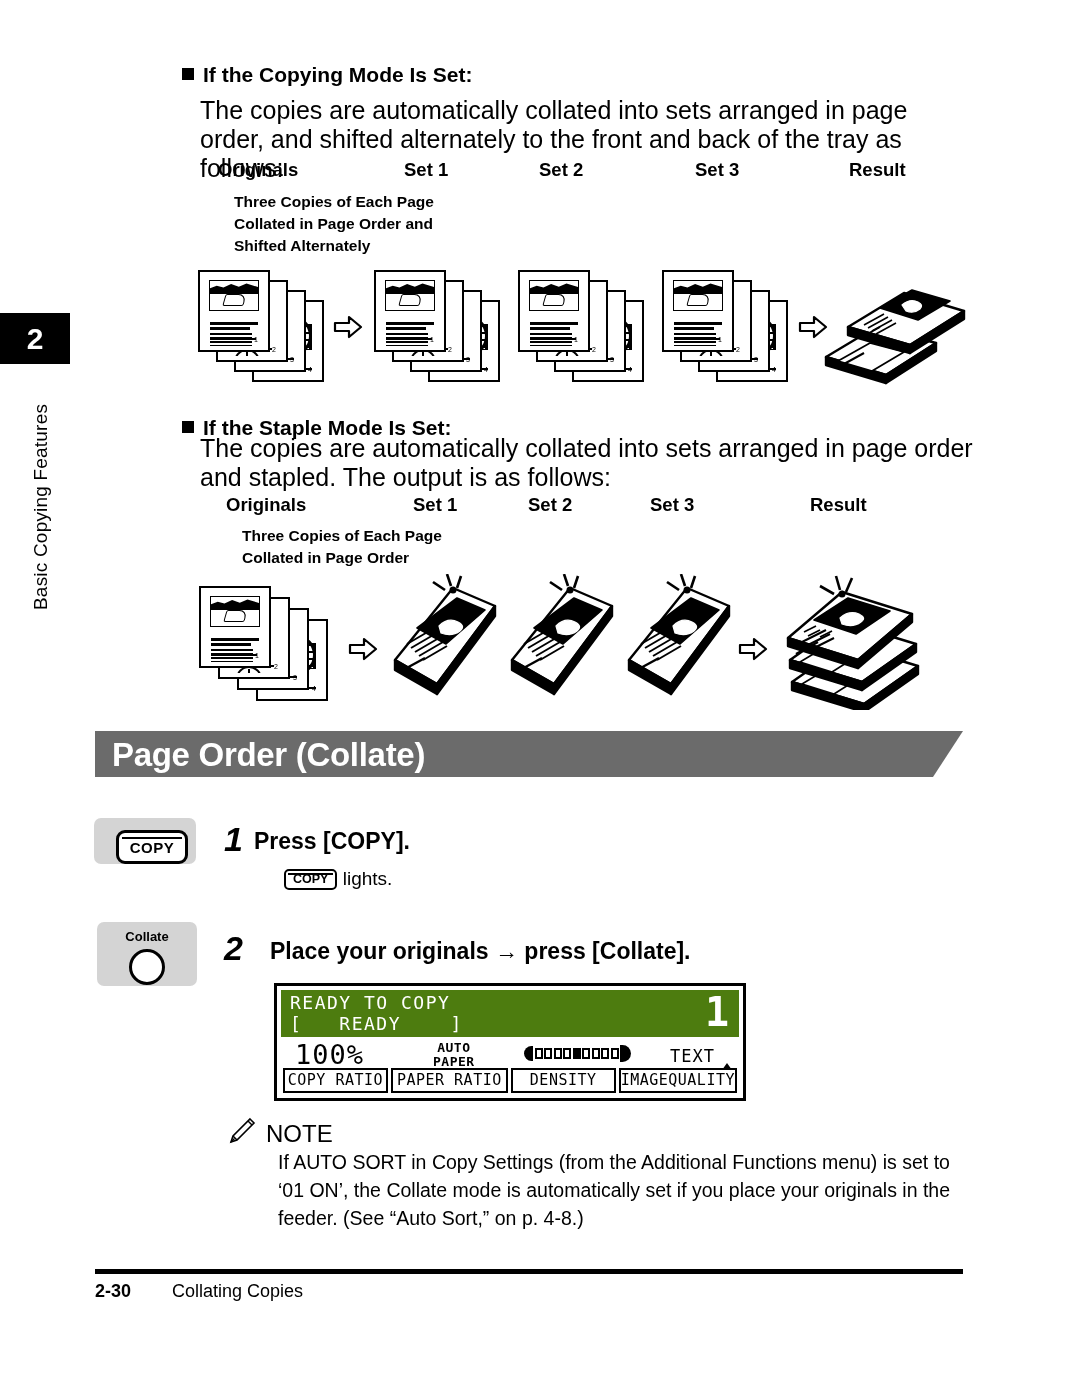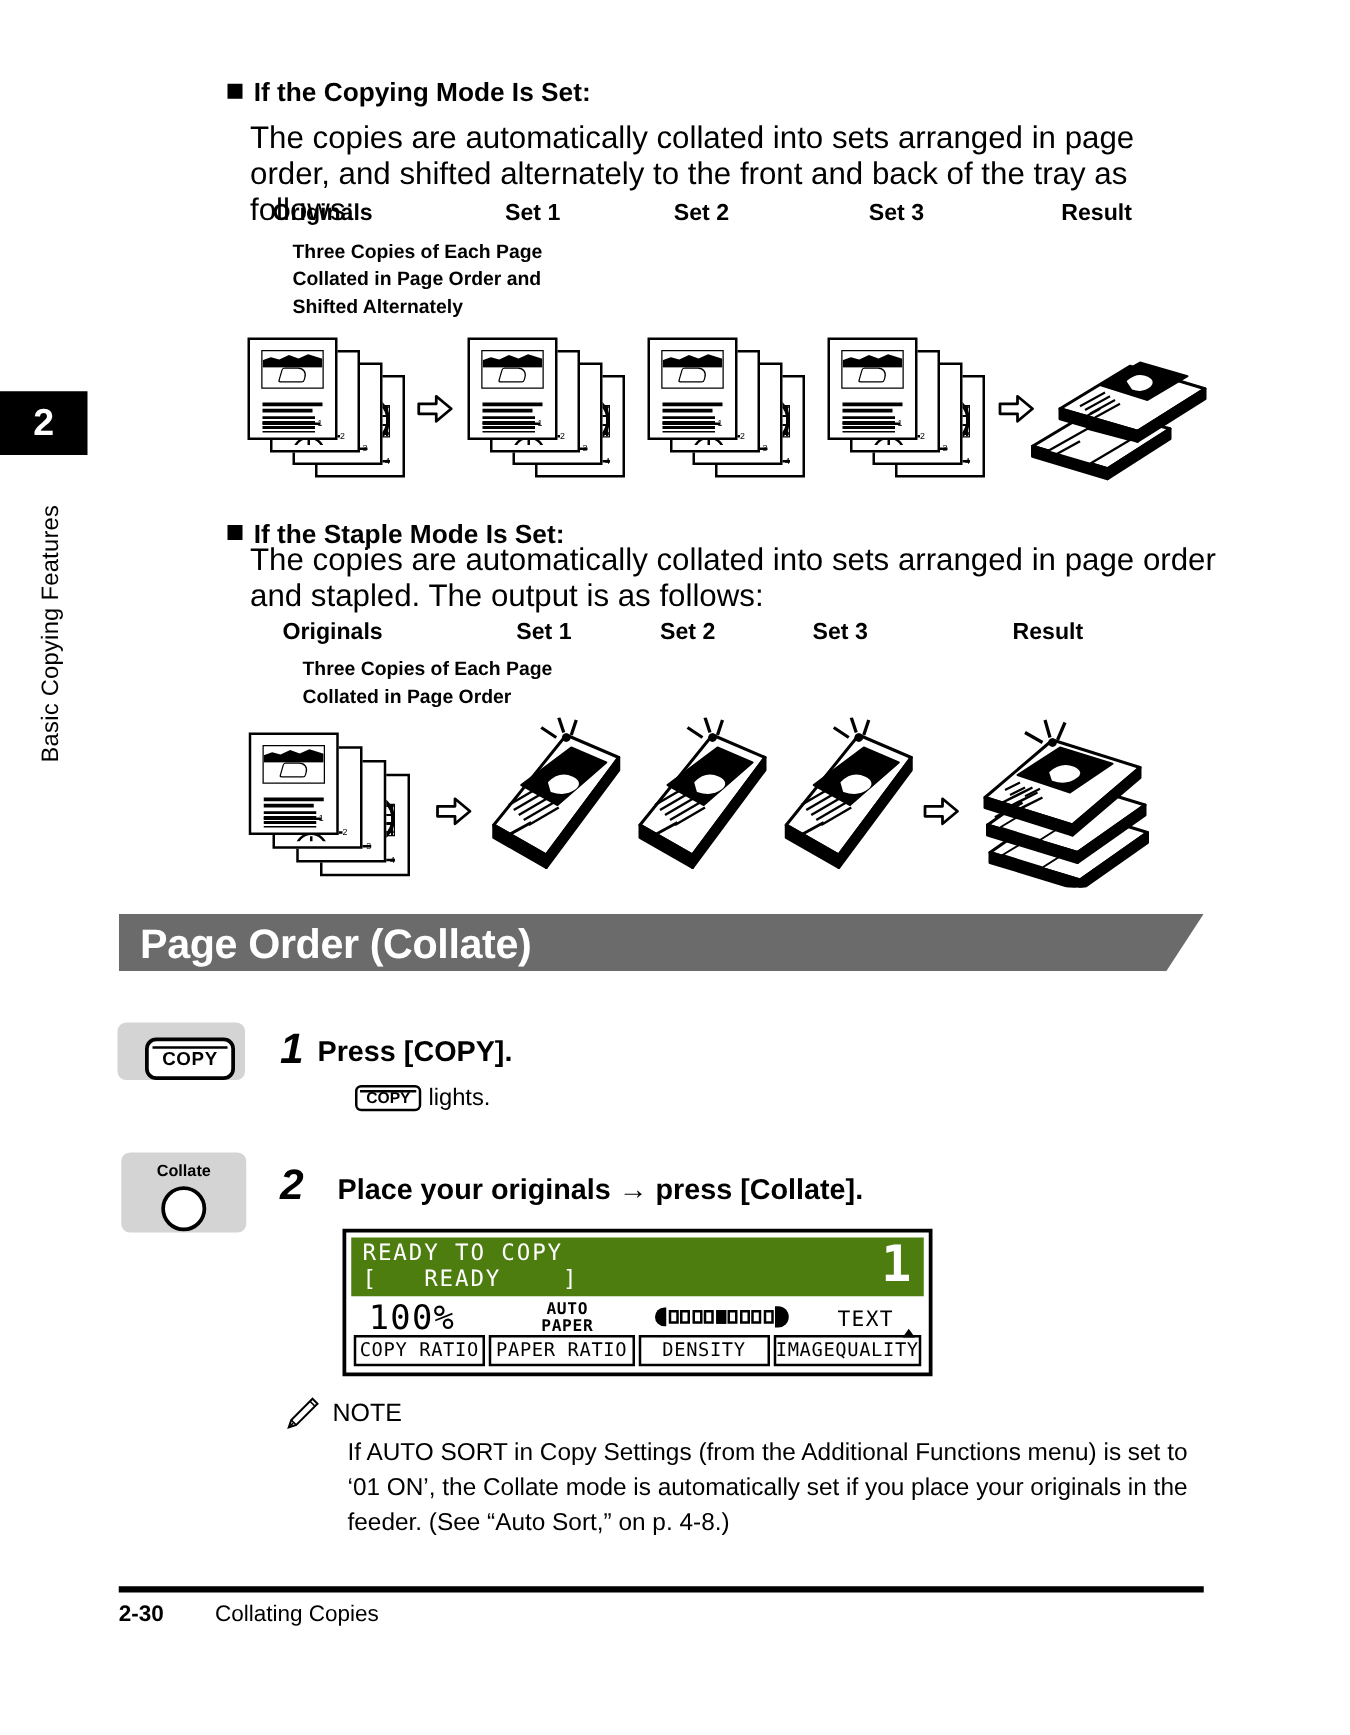--- a/index.html
+++ b/index.html
@@ -297,21 +297,21 @@
     border-bottom:7px solid #000;
   }
 
   
   .note-icon {
     position:absolute; left:228px; top:1116px;
     width:28px; height:28px;
   }
   .note-label {
     position:absolute; left:266px; top:1120px;
-    font-size:20px;
+    font-size:24px;
   }
   .note-body {
     position:absolute; left:278px; top:1148px;
     width: 700px;
     font-size:19.5px; line-height:28px;
   }
 
   
   .footer-rule {
     position:absolute; left:95px; top:1269px;

